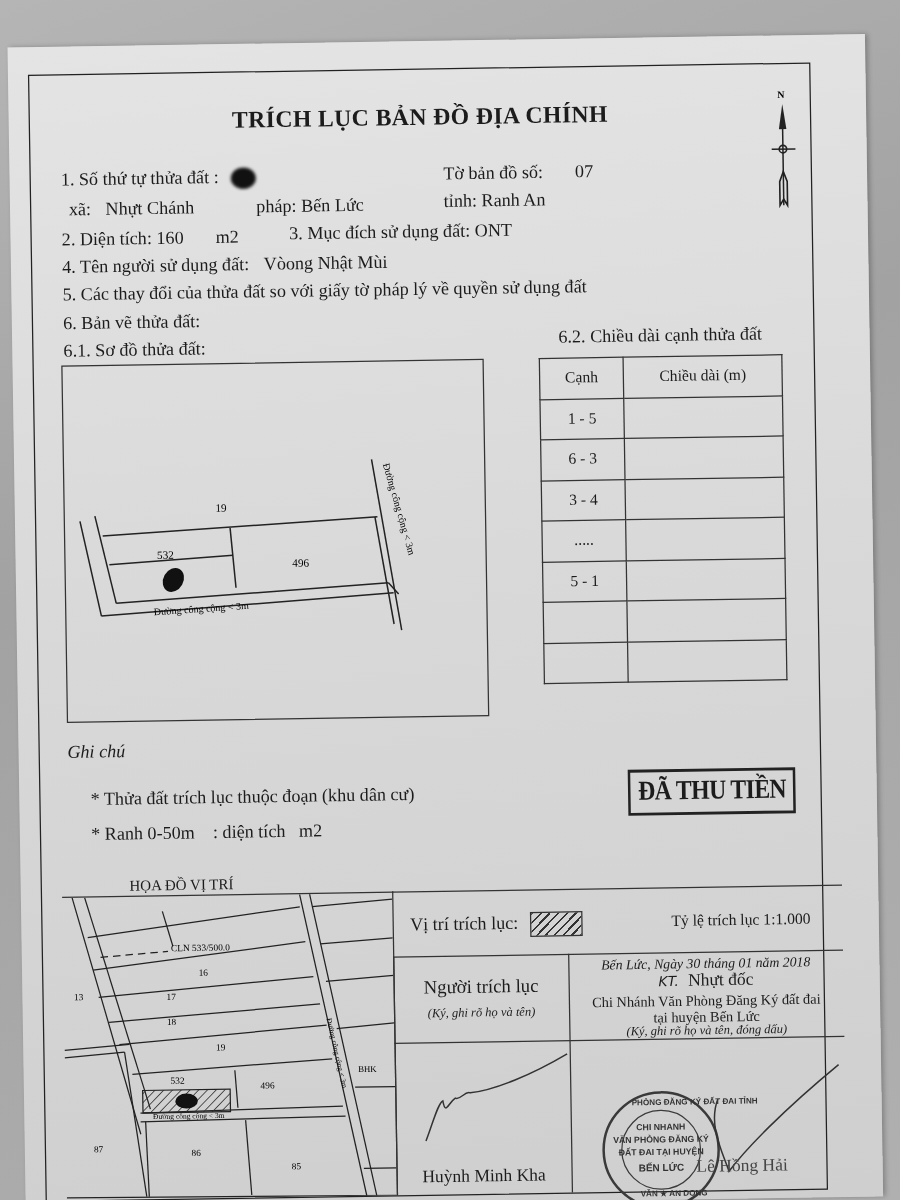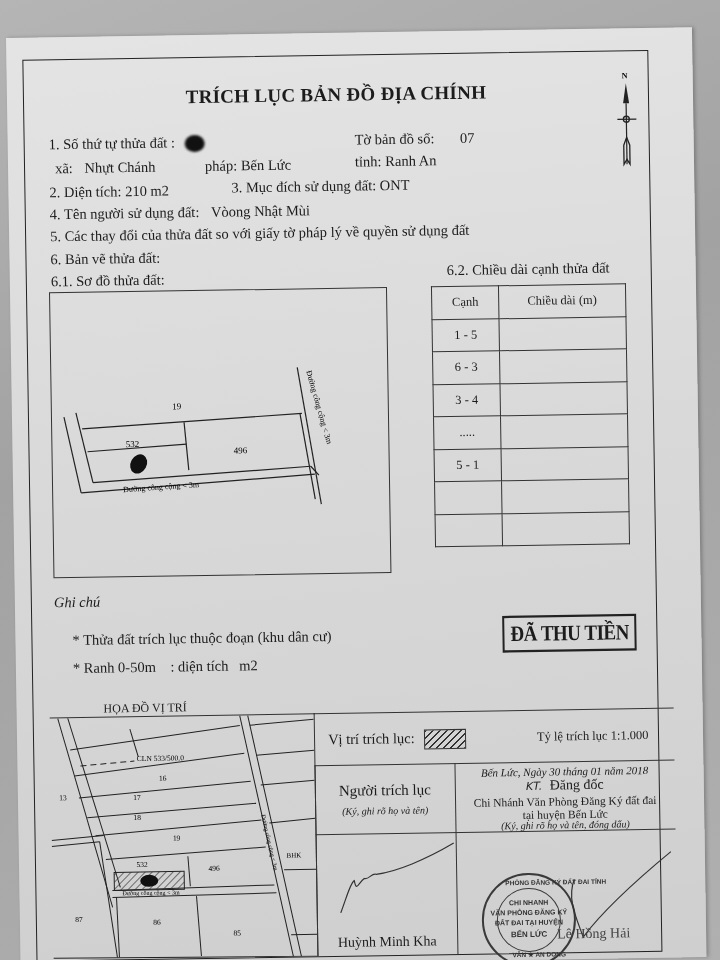--- a/index.html
+++ b/index.html
@@ -66,22 +66,22 @@
       <span>pháp:</span>
       <span>Bến Lức</span>
     </div>
     <div class="abs t15" style="left:330px;top:98px">
       <span>tỉnh:</span>
       <span>Ranh An</span>
     </div>
 
     <div class="abs t15" style="left:24px;top:124px">
       <span>2. Diện tích:</span>
-      <span>210</span>
-      <span style="">m2</span>
+      <span>160</span>
+      <span style="margin-left:22px">m2</span>
     </div>
     <div class="abs t15" style="left:206px;top:122px">
       <span>3. Mục đích sử dụng đất:</span>
       <span>ONT</span>
     </div>
 
     <div class="abs t15" style="left:24px;top:146px">
       <span>4. Tên người sử dụng đất:</span>
       <span style="margin-left:8px">Vòong Nhật Mùi</span>
     </div>
@@ -223,21 +223,21 @@
         <span class="hatch"></span>
       </div>
       <div class="abs" style="left:223px;top:20px;font-size:12.5px">Tỷ lệ trích lục 1:1.000</div>
 
       <div class="abs center" style="left:0;width:140px;top:70px;font-size:15px">Người trích lục</div>
       <div class="abs center ital" style="left:0;width:140px;top:93px;font-size:10px">(Ký, ghi rõ họ và tên)</div>
 
       <div class="abs center ital" style="left:140px;width:220px;top:56px;font-size:11px">Bến Lức, Ngày 30  tháng 01 năm  2018</div>
       <div class="abs center" style="left:140px;width:220px;top:68px;font-size:14px">
         <span style="font-family:'DejaVu Sans',sans-serif;font-size:11px;font-style:italic;margin-right:4px">KT.</span>
-        <span>Đăng đốc</span>
+        <span>Nhựt đốc</span>
       </div>
       <div class="abs center" style="left:140px;width:220px;top:86px;font-size:11.5px">Chi Nhánh Văn Phòng Đăng Ký đất đai</div>
       <div class="abs center" style="left:140px;width:220px;top:99px;font-size:11.5px">tại huyện Bến Lức</div>
       <div class="abs center ital" style="left:140px;width:220px;top:110px;font-size:10px">(Ký, ghi rõ họ và tên, đóng dấu)</div>
 
       <svg class="abs" style="left:20px;top:130px" width="120" height="80">
         <path d="M4,70 C10,55 14,40 18,38 C20,50 22,40 28,36 C32,38 36,30 40,32 C60,30 90,18 118,2" fill="none" stroke="#333" stroke-width="1.2"></path>
       </svg>
       <div class="abs center" style="left:0;width:140px;top:222px;font-size:14px">Huỳnh Minh Kha</div>
 

